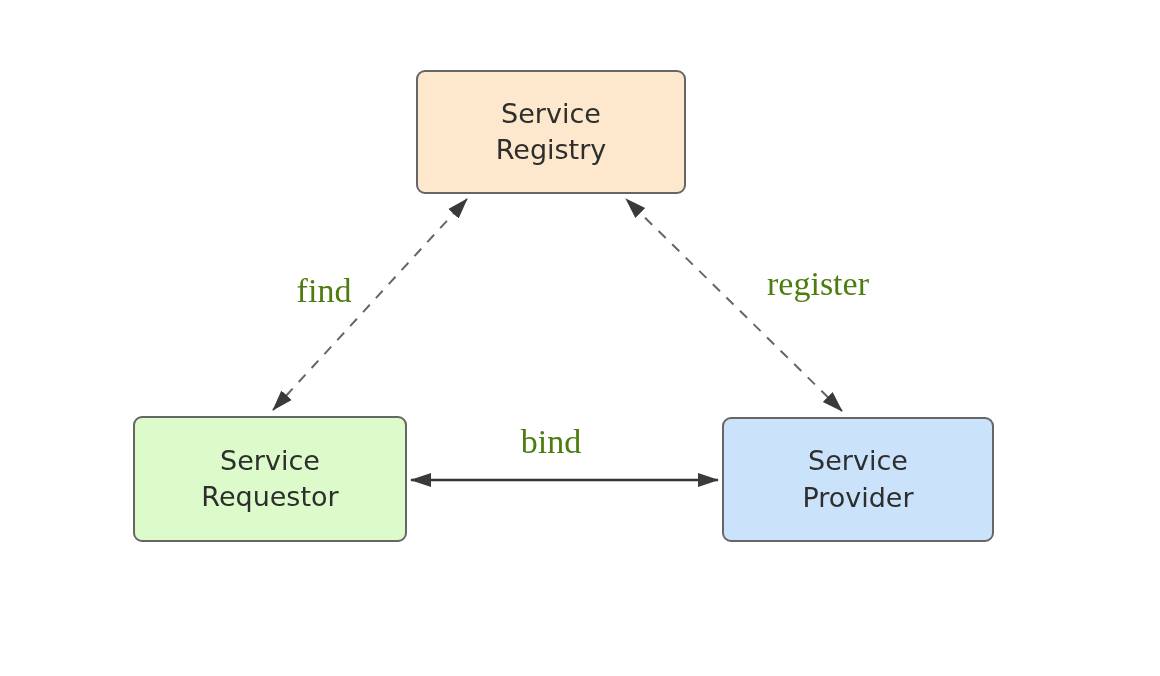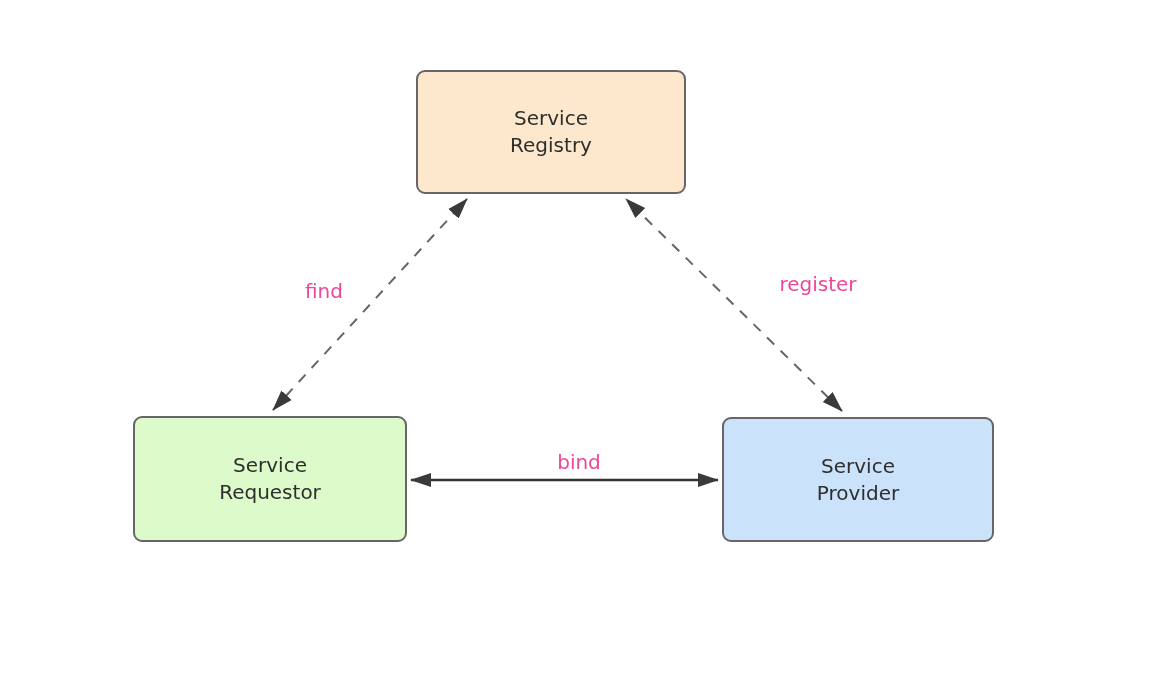--- a/index.html
+++ b/index.html
@@ -35,38 +35,39 @@
   }
   .node {
     position: absolute;
     box-sizing: border-box;
     border: 2px solid #666666;
     border-radius: 9px;
     display: flex;
     align-items: center;
     justify-content: center;
     text-align: center;
-    font-size: 20px;
+    font-size: 27px;
     line-height: 1.35;
     color: #2e2e2e;
     white-space: pre-line;
   }
   .node-registry  { left: 416px; top: 70px;  width: 270px; height: 124px; }
   .node-requestor { left: 133px; top: 416px; width: 274px; height: 126px; }
   .node-provider  { left: 722px; top: 417px; width: 272px; height: 125px; }
   .edge-label {
     position: absolute;
     transform: translate(-50%, -50%);
-    font-size: 20px;
-    color: #ec4899;
+    font-size: 34px;
+    color: #4d7c0f;
     white-space: nowrap;
+    font-family: Liberation Serif, serif;
   }
   .label-find     { left: 324px; top: 291px; }
   .label-register { left: 818px; top: 284px; }
-  .label-bind     { left: 551px; top: 462px; margin-left: 28px; }
+  .label-bind     { left: 551px; top: 442px; }
 </style>
 </head>
 <body>
 
 <div class="canvas">
 
   <svg class="edges-layer" width="1160" height="676" viewBox="0 0 1160 676" xmlns="http://www.w3.org/2000/svg">
     <defs>
       <marker id="arrowhead" markerUnits="userSpaceOnUse" markerWidth="22" markerHeight="16" refX="20" refY="8" orient="auto-start-reverse">
         <path d="M0,1 L21,8 L0,15 z" fill="#3a3a3a"></path>

